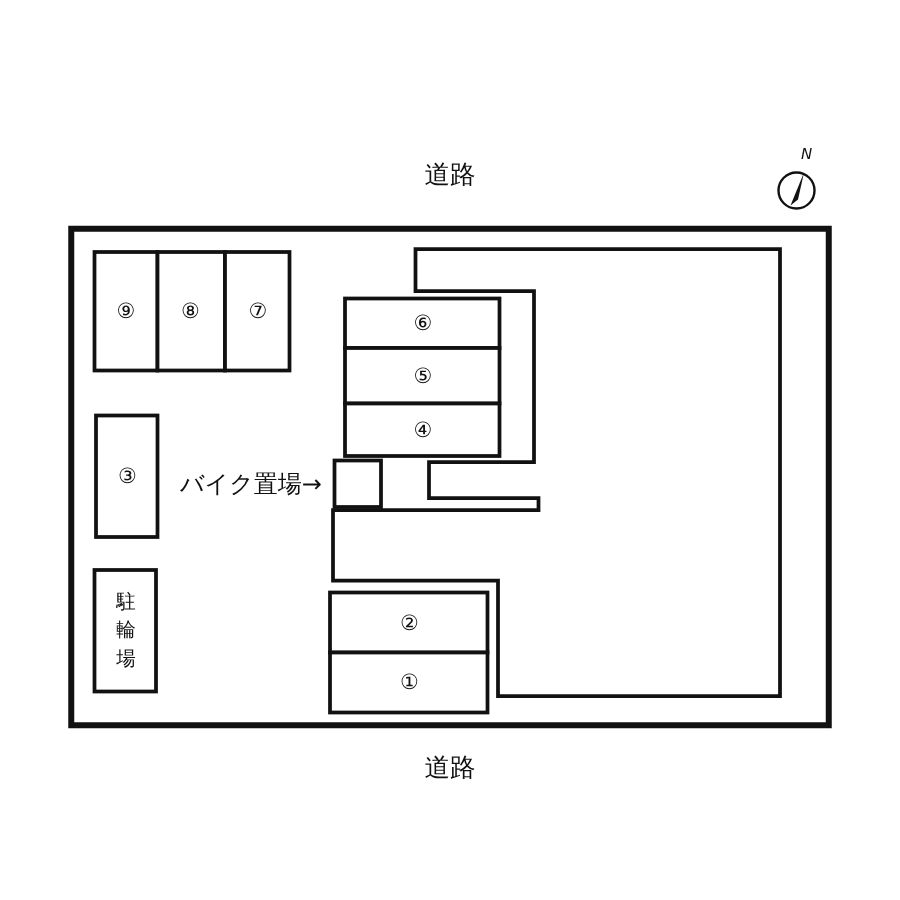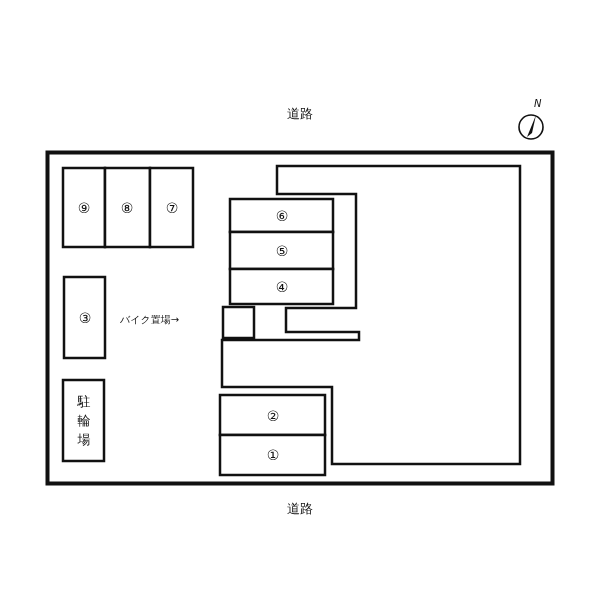--- a/index.html
+++ b/index.html
@@ -1,19 +1,19 @@
 <!DOCTYPE html>
 <html><head>
 <meta charset="utf-8">
 <style>
   html, body { margin:0; padding:0; background:#ffffff; }
   body { width:600px; height:600px; position:relative; overflow:hidden; font-family:"DejaVu Sans", sans-serif; color:#111; }
   svg { position:absolute; left:0; top:0; }
-  .road { position:absolute; font-size:13px; width:60px; text-align:center; }
-  .lbl { position:absolute; font-size:10px; text-align:center; }
+  .road { position:absolute; font-size:17px; width:60px; text-align:center; }
+  .lbl { position:absolute; font-size:16px; text-align:center; }
   .num { position:absolute; font-size:14px; text-align:center; width:40px; margin-left:-20px; line-height:16px; }
   .vert { position:absolute; font-size:13px; line-height:19px; width:20px; text-align:center; }
   .north { position:absolute; font-size:10px; font-style:italic; }
 </style>
 </head>
 <body>
 
 <svg width="600" height="600">
 
   <rect x="47.5" y="152.5" width="505" height="331" fill="none" stroke="#111" stroke-width="4"></rect>

